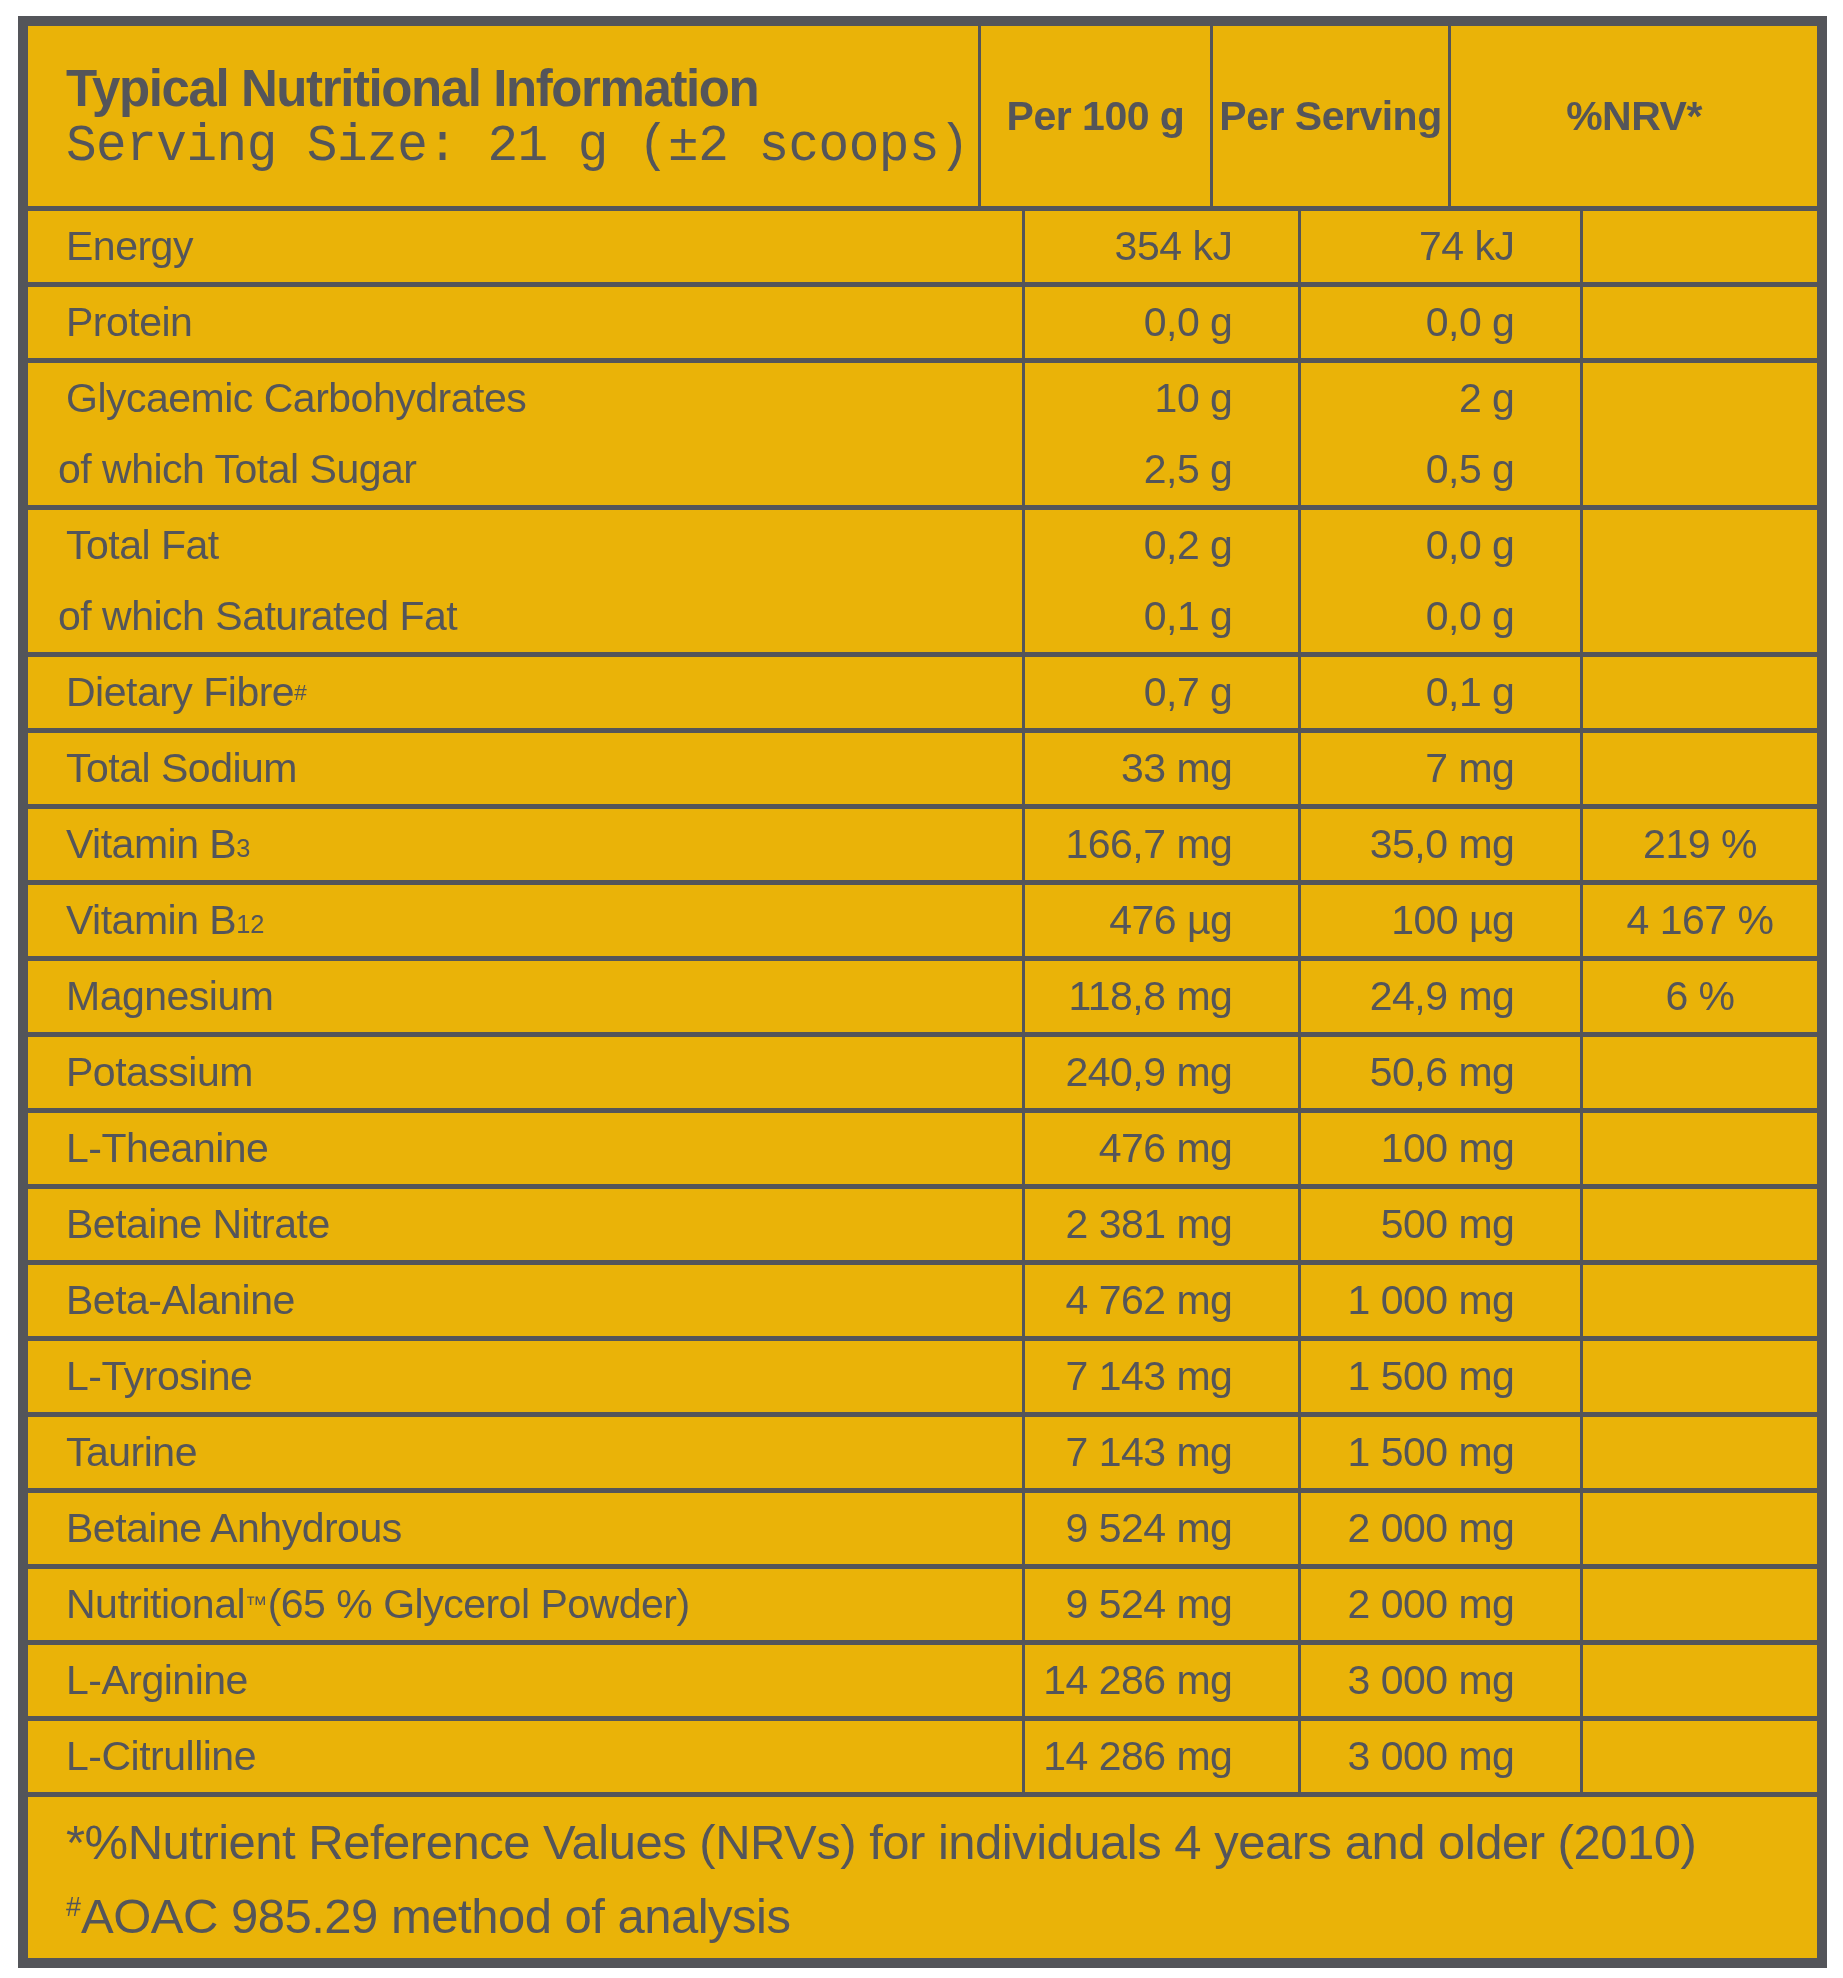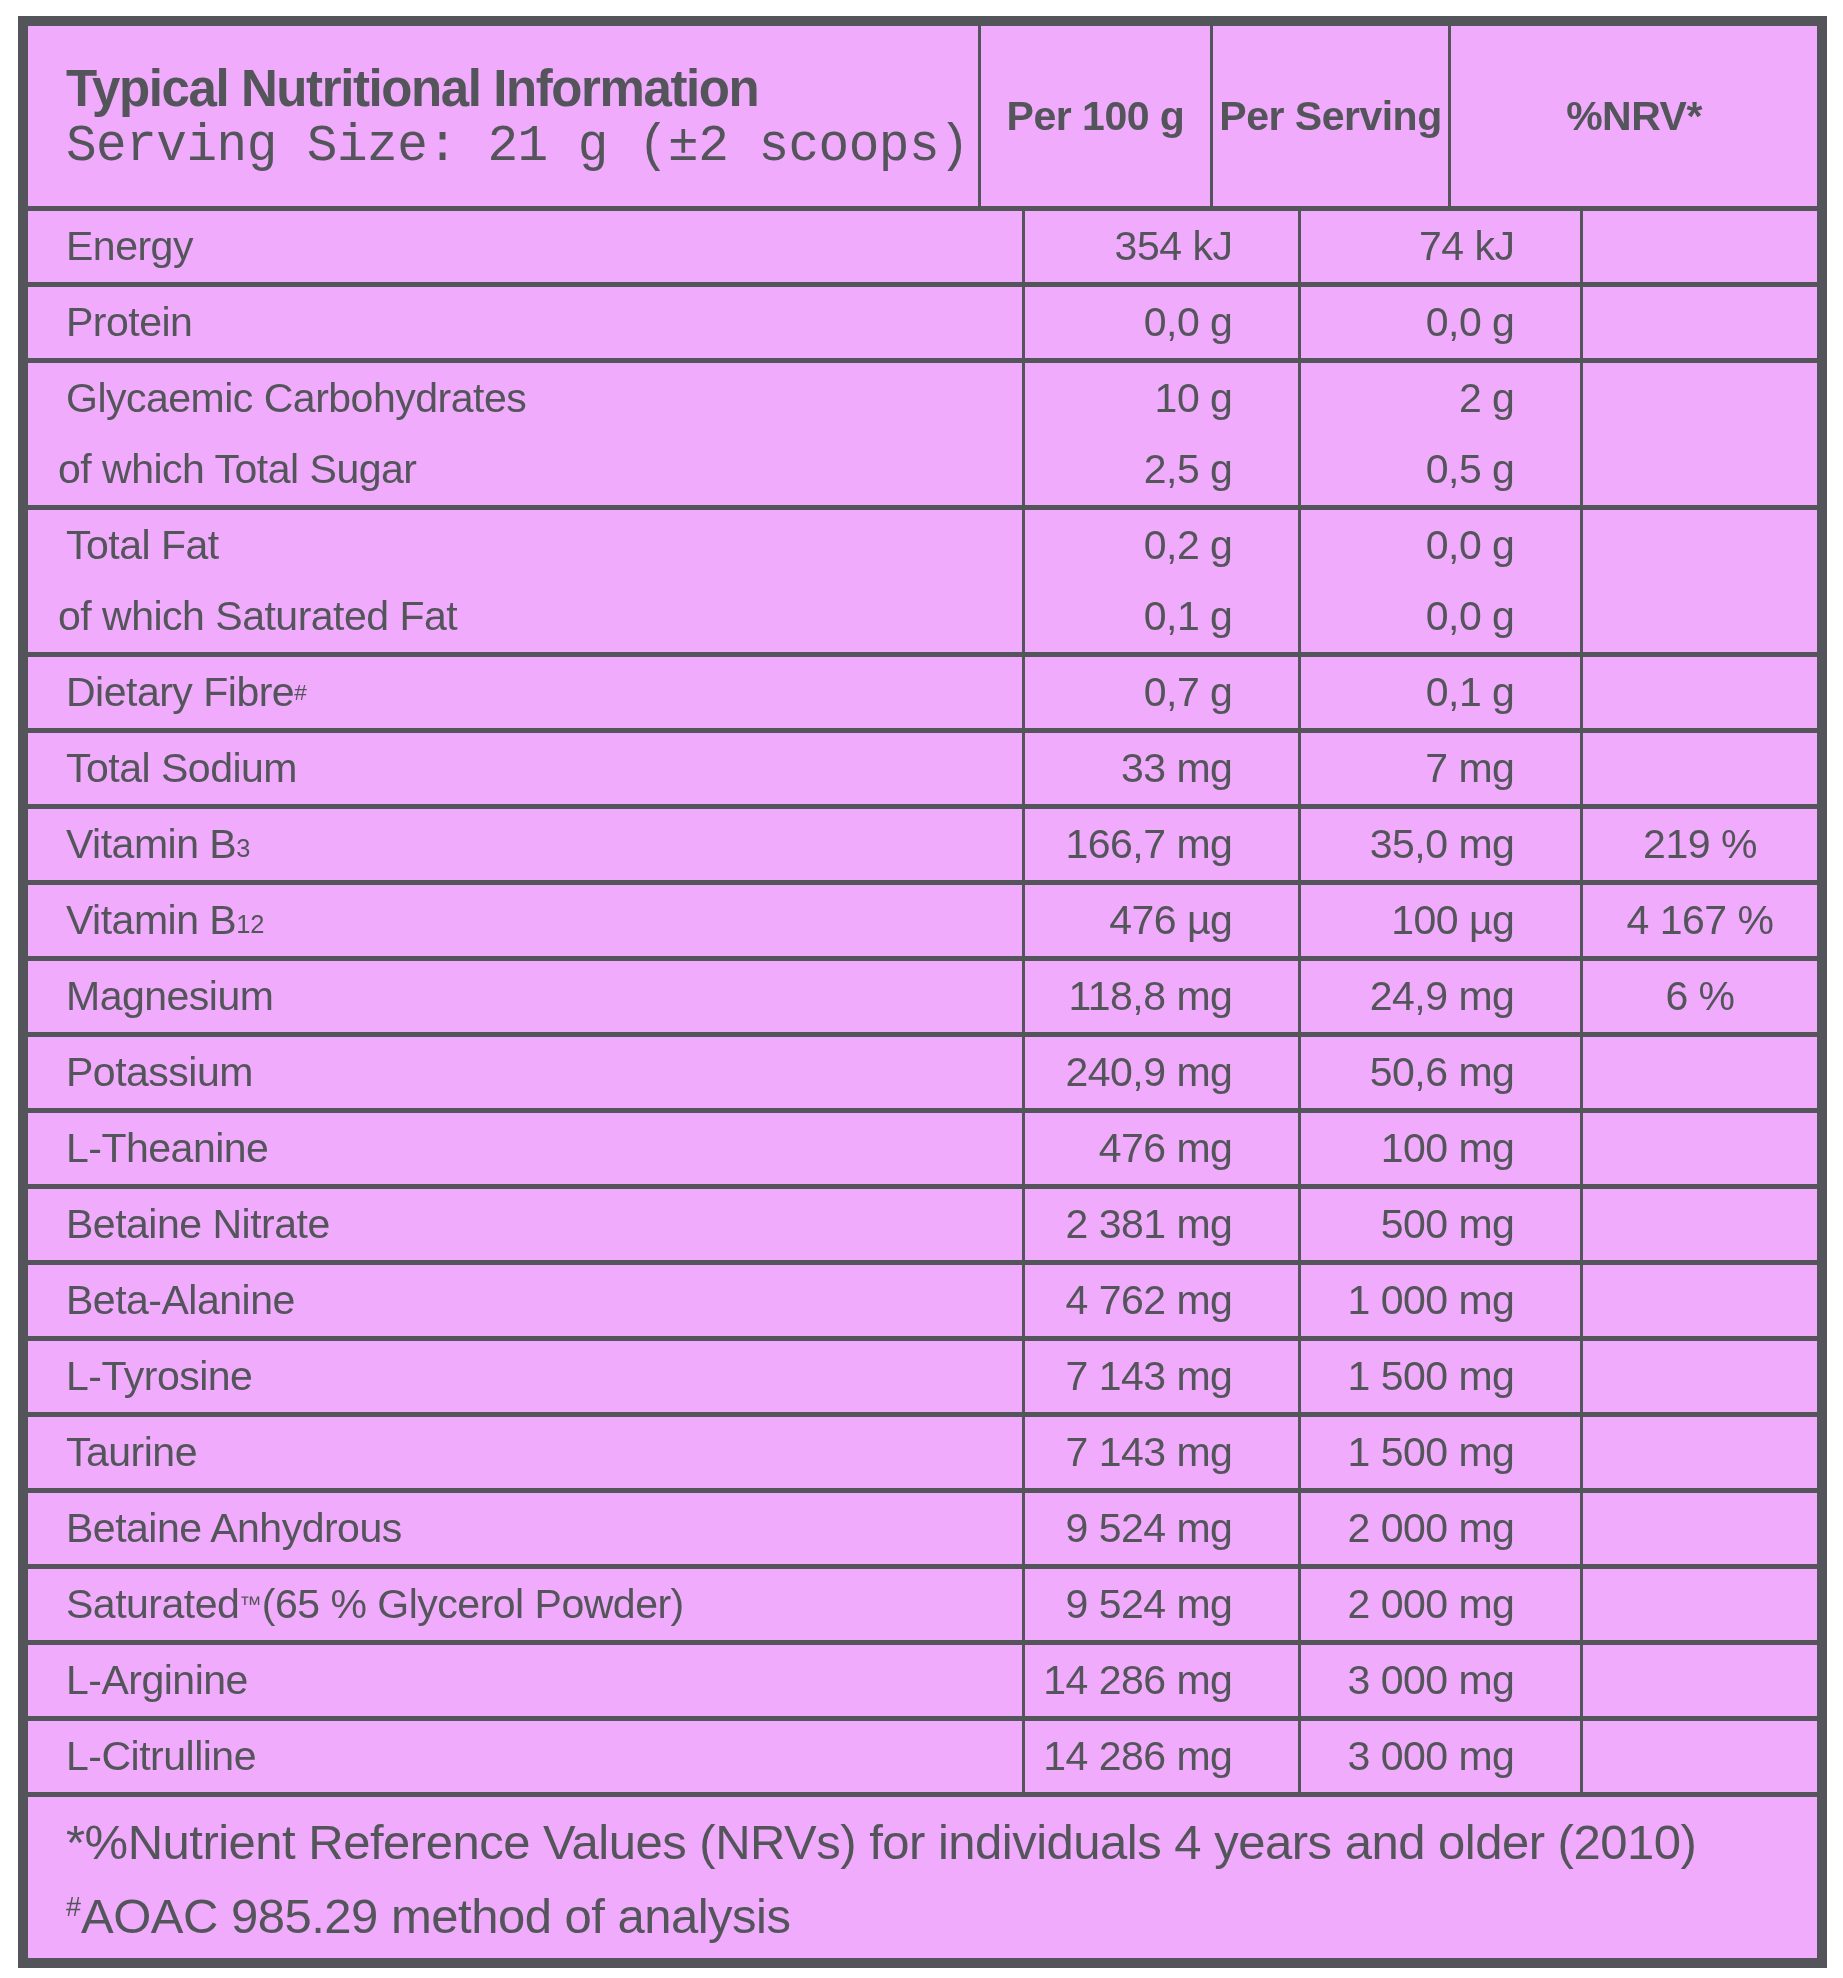--- a/index.html
+++ b/index.html
@@ -4,21 +4,21 @@
 <style>
   html,body{margin:0;padding:0;}
   body{
     width:1843px;height:1978px;background:#ffffff;
     font-family:"Liberation Sans",sans-serif;
     color:#54555A;font-stretch:condensed;
     position:relative;overflow:hidden;
   }
   .ntable{
     position:absolute;left:18px;top:16px;width:1809px;
-    border:10.8px solid #54555A;background:#f0abfc;box-sizing:border-box;
+    border:10.8px solid #54555A;background:#eab308;box-sizing:border-box;
   }
   .hdr{display:flex;height:180px;align-items:stretch;}
   .hdr .c-label{flex-direction:column;align-items:flex-start;justify-content:center;gap:3.6px;}
   .title{font-size:51px;font-weight:bold;letter-spacing:-1.4px;line-height:58px;}
   .serving{font-size:51px;letter-spacing:-0.5px;line-height:50px;font-family:Liberation Mono, monospace;}
   .head{font-weight:bold;justify-content:center !important;padding-right:0 !important;text-align:center;}
   .row{border-top:5.4px solid #54555A;}
   .line{display:flex;align-items:stretch;height:71px;gap:44px;}
   .cell{
     display:flex;align-items:center;box-sizing:border-box;
@@ -229,21 +229,21 @@
             <span>Betaine Anhydrous</span>
           </div>
           <div class="cell c-100">9 524 mg</div>
           <div class="cell c-serv">2 000 mg</div>
           <div class="cell c-nrv"></div>
         </div>
       </div>
       <div class="row">
         <div class="line">
           <div class="cell c-label">
-            <span>Saturated</span>
+            <span>Nutritional</span>
             <sup>™</sup>
             <span> (65 % Glycerol Powder)</span>
           </div>
           <div class="cell c-100">9 524 mg</div>
           <div class="cell c-serv">2 000 mg</div>
           <div class="cell c-nrv"></div>
         </div>
       </div>
       <div class="row">
         <div class="line">

